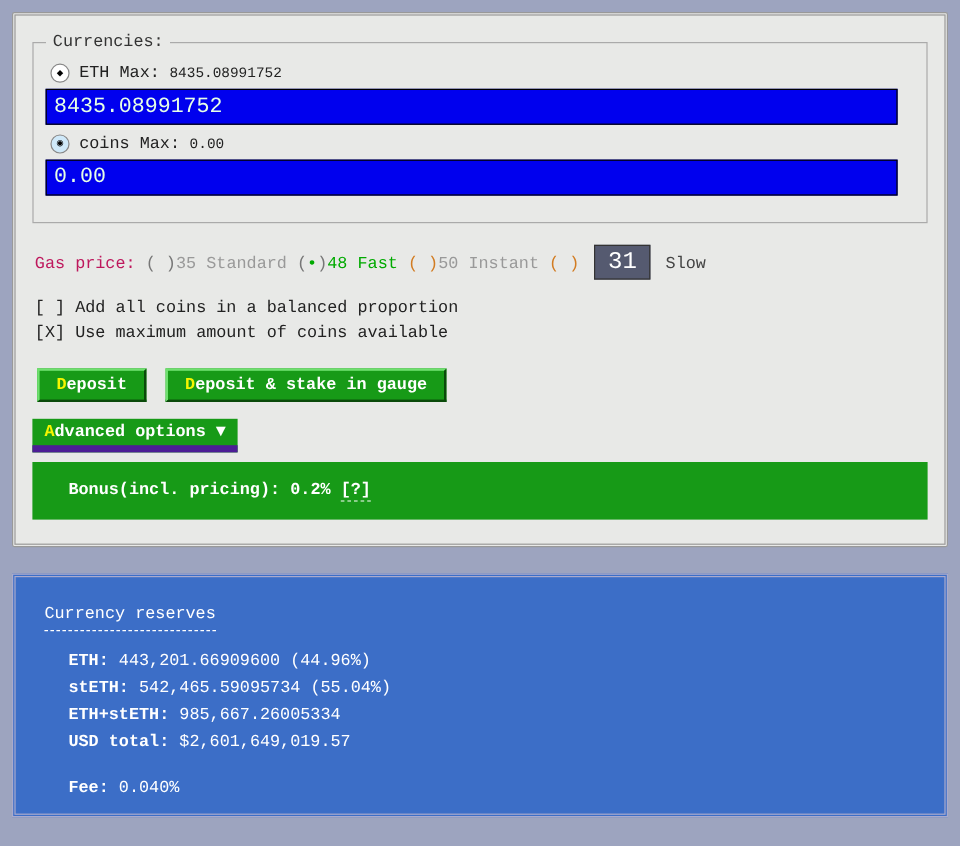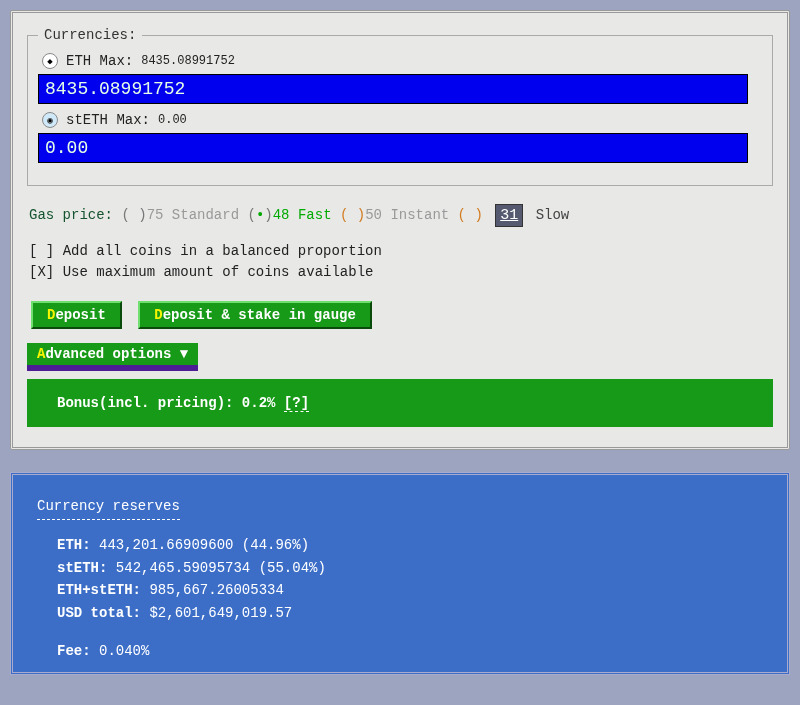--- a/index.html
+++ b/index.html
@@ -57,40 +57,39 @@
       font-family: 'Courier New', monospace;
       font-size: 18px;
       padding: 4px 6px;
       outline: none;
     }
     .amount-input::selection { background: #55f; }
     .gas-line {
       margin: 10px 2px 14px 2px;
       color: #444;
     }
-    .gas-line .gas-label { color: #14532d; }
+    .gas-line .gas-label { color: #be185d; }
     .gp { white-space: nowrap; }
     .gp .paren { color: #777; }
     .gp .dot { color: #0a0; }
     .gp.sel .val { color: #0a0; }
     .gp .val { color: #999; }
     .gp.orange .paren { color: #d27c22; }
     .gp.orange .val { color: #999; }
     .slow-input {
       display: inline-block;
       background: #555a70;
       color: #fff;
       border: 1px solid #333;
-      width: 28px;
+      width: 47px;
       text-align: center;
       font-family: 'Courier New', monospace;
-      font-size: 15px;
+      font-size: 20px;
       padding: 2px 2px;
       margin: 0 4px;
-      text-decoration: underline;
     }
     .checks {
       margin: 0 2px 18px 2px;
       color: #222;
       line-height: 1.5;
     }
     .btn-row {
       text-align: left;
       margin-bottom: 14px;
     }
@@ -166,30 +165,30 @@
         <span class="coin-icon">◆</span>
         <span class="currency-label">ETH Max:</span>
         <span class="currency-max">8435.08991752</span>
       </div>
       <input class="amount-input" value="8435.08991752" style="">
     </div>
 
     <div class="currency-row">
       <div class="currency-label-line">
         <span class="coin-icon steth">◉</span>
-        <span class="currency-label">stETH Max:</span>
+        <span class="currency-label">coins Max:</span>
         <span class="currency-max">0.00</span>
       </div>
       <input class="amount-input" value="0.00" style="">
     </div>
   </fieldset>
 
   <div class="gas-line">
     <span class="gas-label">Gas price:</span>
-    <span class="gp"><span class="paren">( )</span><span class="val">75</span> <span class="val">Standard</span></span>
+    <span class="gp"><span class="paren">( )</span><span class="val">35</span> <span class="val">Standard</span></span>
     <span class="gp sel"><span class="paren">(</span><span class="dot">•</span><span class="paren">)</span><span class="val">48</span> <span class="val">Fast</span></span>
     <span class="gp orange"><span class="paren">( )</span><span class="val">50</span> <span class="val">Instant</span></span>
     <span class="gp orange"><span class="paren">( )</span></span>
     <input class="slow-input" value="31" style="">
     <span>Slow</span>
   </div>
 
   <div class="checks">
     <div>
       <span>[ ]</span> <span>Add all coins in a balanced proportion</span>

